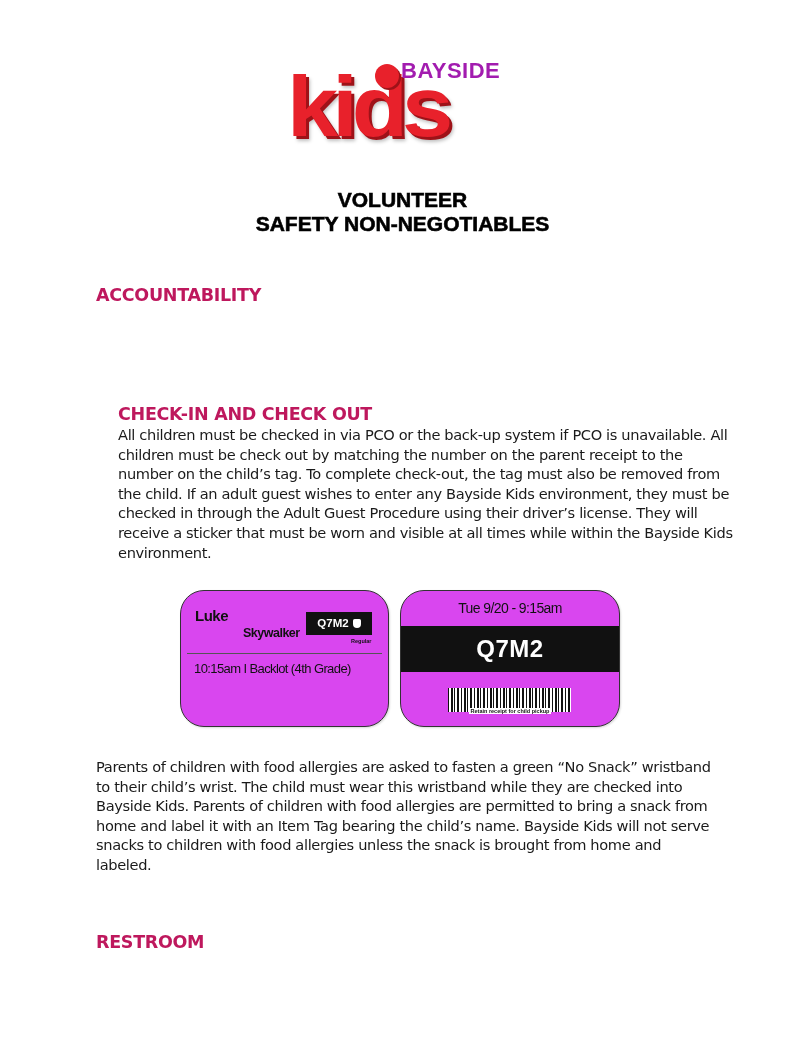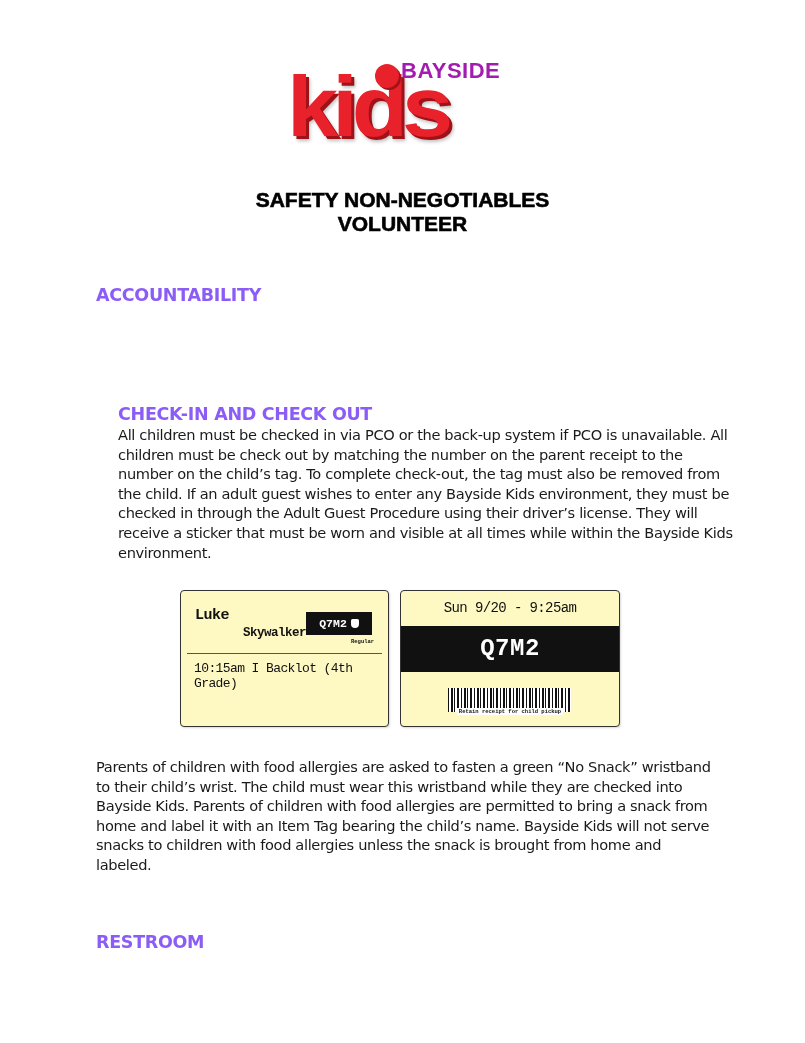--- a/index.html
+++ b/index.html
@@ -4,27 +4,27 @@
 <style>
   html, body { margin: 0; padding: 0; background: #ffffff; }
   body { width: 805px; height: 1043px; position: relative; overflow: hidden; font-family: "DejaVu Sans", sans-serif; color: #111; }
   .logo { position: absolute; left: 283px; top: 58px; width: 250px; height: 100px; }
   .logo .bayside { position: absolute; left: 118px; top: 0px; font-family: "Liberation Sans", sans-serif; font-weight: bold; font-size: 22px; color: #a21caf; letter-spacing: 0.5px; }
   .logo .dot { position: absolute; left: 92px; top: 6px; width: 24px; height: 24px; border-radius: 50%; background: #e8212b; box-shadow: 2px 2px 0 #9e1218; }
   .logo .kids { position: absolute; left: 4px; top: 6px; font-family: "Liberation Sans", sans-serif; font-weight: bold; font-size: 92px; line-height: 92px; color: #e8212b; letter-spacing: -6px; text-shadow: 3px 3px 0 #9e1218, 4px 6px 4px rgba(0,0,0,0.25); transform: scaleY(0.92); transform-origin: top left; }
   .title { position: absolute; left: 0; width: 805px; top: 188px; text-align: center; font-family: "Liberation Sans", sans-serif; font-weight: 900; font-size: 21px; line-height: 24px; color: #000; }
   .title span { display: block; font-weight: bold; -webkit-text-stroke: 0.6px #000; }
   .section { position: absolute; left: 96px; width: 620px; }
-  .section h2 { margin: 0; font-family: "DejaVu Sans", sans-serif; font-weight: bold; font-size: 17.5px; line-height: 21px; color: #8b5cf6; letter-spacing: -0.3px; }
+  .section h2 { margin: 0; font-family: "DejaVu Sans", sans-serif; font-weight: bold; font-size: 17.5px; line-height: 21px; color: #be185d; letter-spacing: -0.3px; }
   .section p { margin: 0; font-family: "DejaVu Sans", sans-serif; font-size: 14.6px; line-height: 19.6px; color: #1a1a1a; letter-spacing: -0.35px; }
   #sec-accountability { top: 285px; }
   #sec-checkin { top: 404px; margin-left: 22px; }
   #sec-food { top: 757px; }
   #sec-restroom { top: 932px; }
-  .tag { position: absolute; border: 1.5px solid #333; border-radius: 4px; background: #fef9c3; box-shadow: 1px 1px 2px rgba(0,0,0,0.15); font-family: Liberation Mono, monospace; }
+  .tag { position: absolute; border: 1.5px solid #333; border-radius: 24px; background: #d946ef; box-shadow: 1px 1px 2px rgba(0,0,0,0.15); font-family: Liberation Sans, sans-serif; }
   .tag-child { left: 180px; top: 590px; width: 207px; height: 135px; }
   .tag-child .first { position: absolute; left: 14px; top: 16px; font-weight: bold; font-size: 15px; letter-spacing: -0.5px; }
   .tag-child .last { position: absolute; left: 14px; top: 35px; font-weight: bold; font-size: 12.5px; letter-spacing: -0.5px; margin-left: 48px; }
   .tag-child .code { position: absolute; left: 125px; top: 21px; width: 66px; height: 23px; background: #111; color: #fff; font-weight: bold; font-size: 11.5px; line-height: 23px; text-align: center; }
   .tag-child .code .shield { display: inline-block; width: 8px; height: 9px; background: #fff; border-radius: 2px 2px 5px 5px; margin-left: 4px; vertical-align: -1px; }
   .tag-child .reg { position: absolute; left: 170px; top: 47px; font-size: 5.5px; font-weight: bold; }
   .tag-child .divider { position: absolute; left: 6px; right: 6px; top: 62px; border-top: 1.5px solid #555; }
   .tag-child .info { position: absolute; left: 13px; top: 70px; font-size: 13px; letter-spacing: -0.6px; }
   .tag-parent { left: 400px; top: 590px; width: 218px; height: 135px; }
   .tag-parent .date { position: absolute; left: 0; right: 0; top: 9px; text-align: center; font-size: 14px; letter-spacing: -0.6px; }
@@ -36,22 +36,22 @@
 </head>
 <body>
 
 <div class="logo">
   <div class="kids">kids</div>
   <div class="dot"></div>
   <div class="bayside">BAYSIDE</div>
 </div>
 
 <div class="title">
+  <span>VOLUNTEER</span>
   <span>SAFETY NON-NEGOTIABLES</span>
-  <span>VOLUNTEER</span>
 </div>
 
 <div class="section" id="sec-accountability">
   <h2>ACCOUNTABILITY</h2>
 </div>
 
 <div class="section" id="sec-checkin">
   <h2>CHECK-IN AND CHECK OUT</h2>
   <p>All children must be checked in via PCO or the back-up system if PCO is unavailable. All children must be check out by matching the number on the parent receipt to the number on the child’s tag. To complete check-out, the tag must also be removed from the child. If an adult guest wishes to enter any Bayside Kids environment, they must be checked in through the Adult Guest Procedure using their driver’s license. They will receive a sticker that must be worn and visible at all times while within the Bayside Kids environment.</p>
 </div>
@@ -59,21 +59,21 @@
 <div class="tag tag-child">
   <div class="first">Luke</div>
   <div class="last">Skywalker</div>
   <div class="code"><span>Q7M2</span><span class="shield"></span></div>
   <div class="reg">Regular</div>
   <div class="divider"></div>
   <div class="info">10:15am  I  Backlot (4th Grade)</div>
 </div>
 
 <div class="tag tag-parent">
-  <div class="date">Sun 9/20 - 9:25am</div>
+  <div class="date">Tue 9/20 - 9:15am</div>
   <div class="band">Q7M2</div>
   <div class="barcode"></div>
   <div class="retain"><span>Retain receipt for child pickup</span></div>
 </div>
 
 <div class="section" id="sec-food">
   <p>Parents of children with food allergies are asked to fasten a green “No Snack” wristband to their child’s wrist. The child must wear this wristband while they are checked into Bayside Kids. Parents of children with food allergies are permitted to bring a snack from home and label it with an Item Tag bearing the child’s name. Bayside Kids will not serve snacks to children with food allergies unless the snack is brought from home and labeled.</p>
 </div>
 
 <div class="section" id="sec-restroom">

